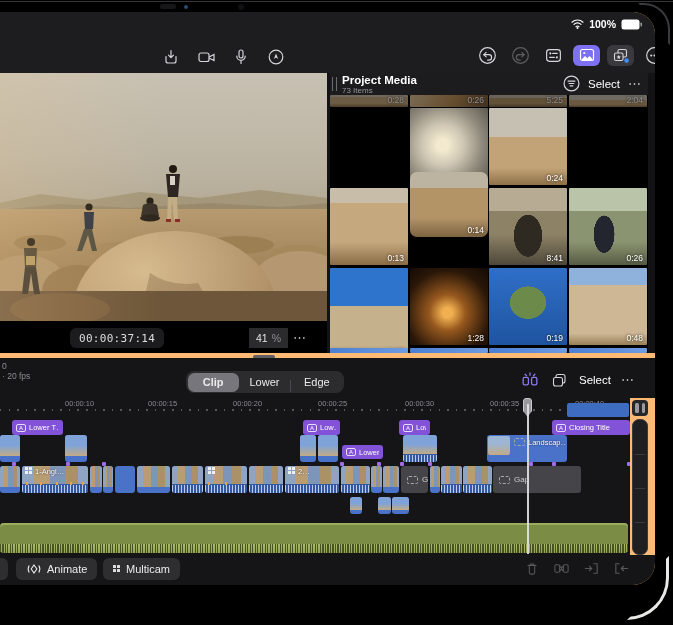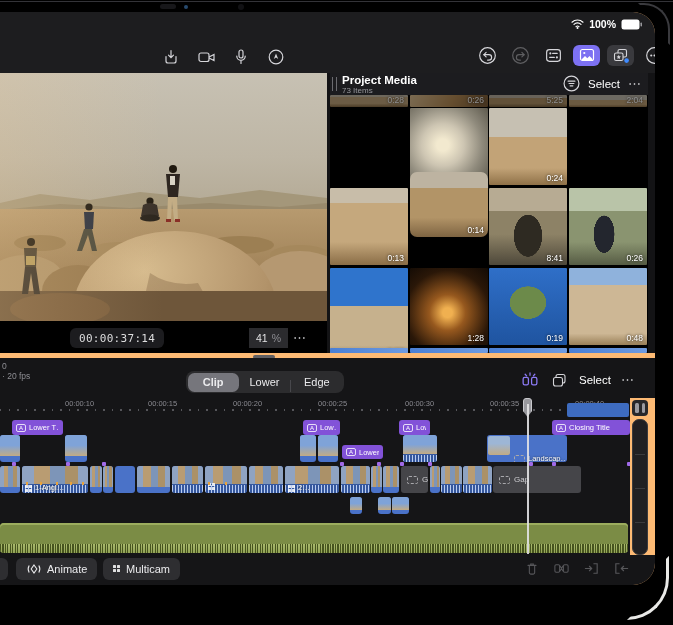--- a/index.html
+++ b/index.html
@@ -106,22 +106,22 @@
   .thumbstrip { position:absolute; left:0; right:0; top:0;
       background:linear-gradient(90deg,#8fa3c2 0 18%,#b99c72 18% 42%,#7d95b8 42% 65%,#ab9168 65% 85%,#8fa3c2 85%); }
   .ct-sky { background:linear-gradient(180deg,#7fa3d8 0 50%,#c2ab84); }
   .wave { position:absolute; left:0; right:0; bottom:0; background:#36589e; }
   .wave::after { content:""; position:absolute; inset:1px 0 0 0;
       background:repeating-linear-gradient(90deg,#b9cdf2 0 1px,transparent 1px 3px); }
   .otick { position:absolute; width:2px; height:3px; background:#e8a23c; }
   .badgeA { width:10px; height:8px; flex:0 0 10px; border:1px solid rgba(255,255,255,.8); border-radius:2px;
       font-size:6px; line-height:6px; text-align:center; color:#fff; }
   .tlabel { color:#fff; font-size:7.5px; white-space:nowrap; overflow:hidden; }
-  .cliplabel { position:absolute; top:1px; left:3px; right:2px; display:flex; gap:3px; align-items:flex-end;
-      font-size:7.5px; color:#fff; text-shadow:0 0 2px rgba(0,0,0,.8); white-space:nowrap; overflow:hidden;margin-top:16px; }
+  .cliplabel { position:absolute; top:1px; left:3px; right:2px; display:flex; gap:3px; align-items:flex-start;
+      font-size:7.5px; color:#fff; text-shadow:0 0 2px rgba(0,0,0,.8); white-space:nowrap; overflow:hidden; }
   .grid4 { display:inline-grid; grid-template-columns:3px 3px; grid-template-rows:3px 3px; gap:1px; flex:0 0 auto; }
   .grid4 i { background:rgba(255,255,255,.85); border-radius:.5px; }
   .dashbox { width:11px; height:8px; flex:0 0 11px; border:1px dashed #a8a8ac; border-radius:2px; }
   .side-thumb { position:absolute; left:1px; top:1px; bottom:7px; width:22px; border-radius:2px;
       background:linear-gradient(180deg,#9db6d6 0 40%,#c2ab84); }
   .c-audio { background:#7b8c45; border-radius:4px; box-shadow:inset 0 2px 0 #9cad5e; }
   .awave { position:absolute; left:0; right:0; bottom:0; height:9px;
       background:repeating-linear-gradient(90deg,#47541f 0 1px,transparent 1px 2.5px),
                  linear-gradient(180deg,#a9ba6c,#93a457); }
   .pmark { position:absolute; width:4px; height:4px; border-radius:1px; background:#a06ae8; top:64px; }

